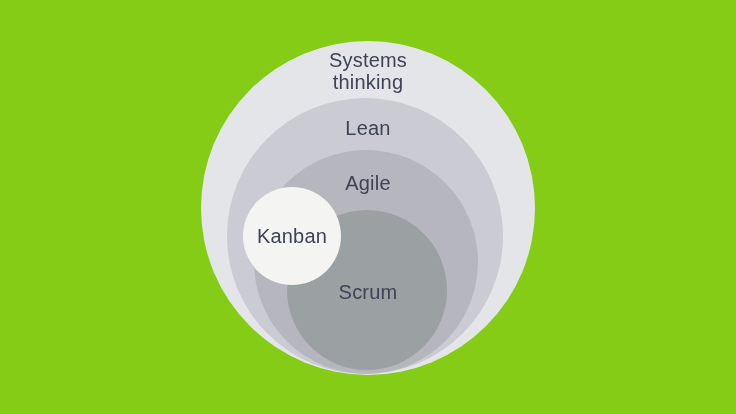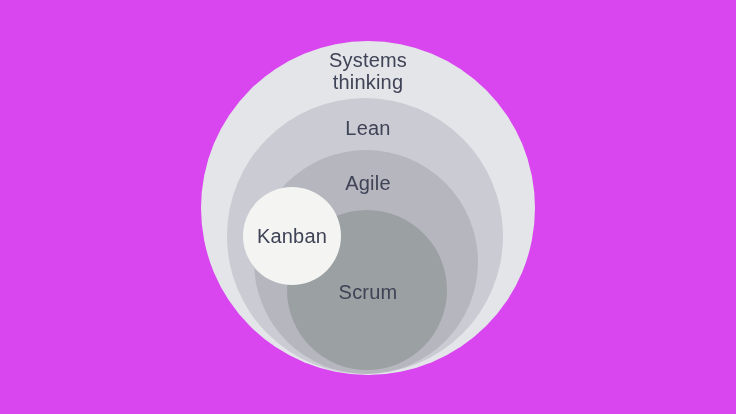--- a/index.html
+++ b/index.html
@@ -7,21 +7,21 @@
     padding: 0;
     width: 736px;
     height: 414px;
     overflow: hidden;
     background: #ffffff;
   }
   .canvas {
     position: relative;
     width: 736px;
     height: 414px;
-    background: #d946ef;
+    background: #84cc16;
   }
   .canvas svg {
     position: absolute;
     left: 0;
     top: 0;
     display: block;
   }
   .circle-label {
     font-family: "Liberation Sans", "DejaVu Sans", sans-serif;
     font-size: 20px;

